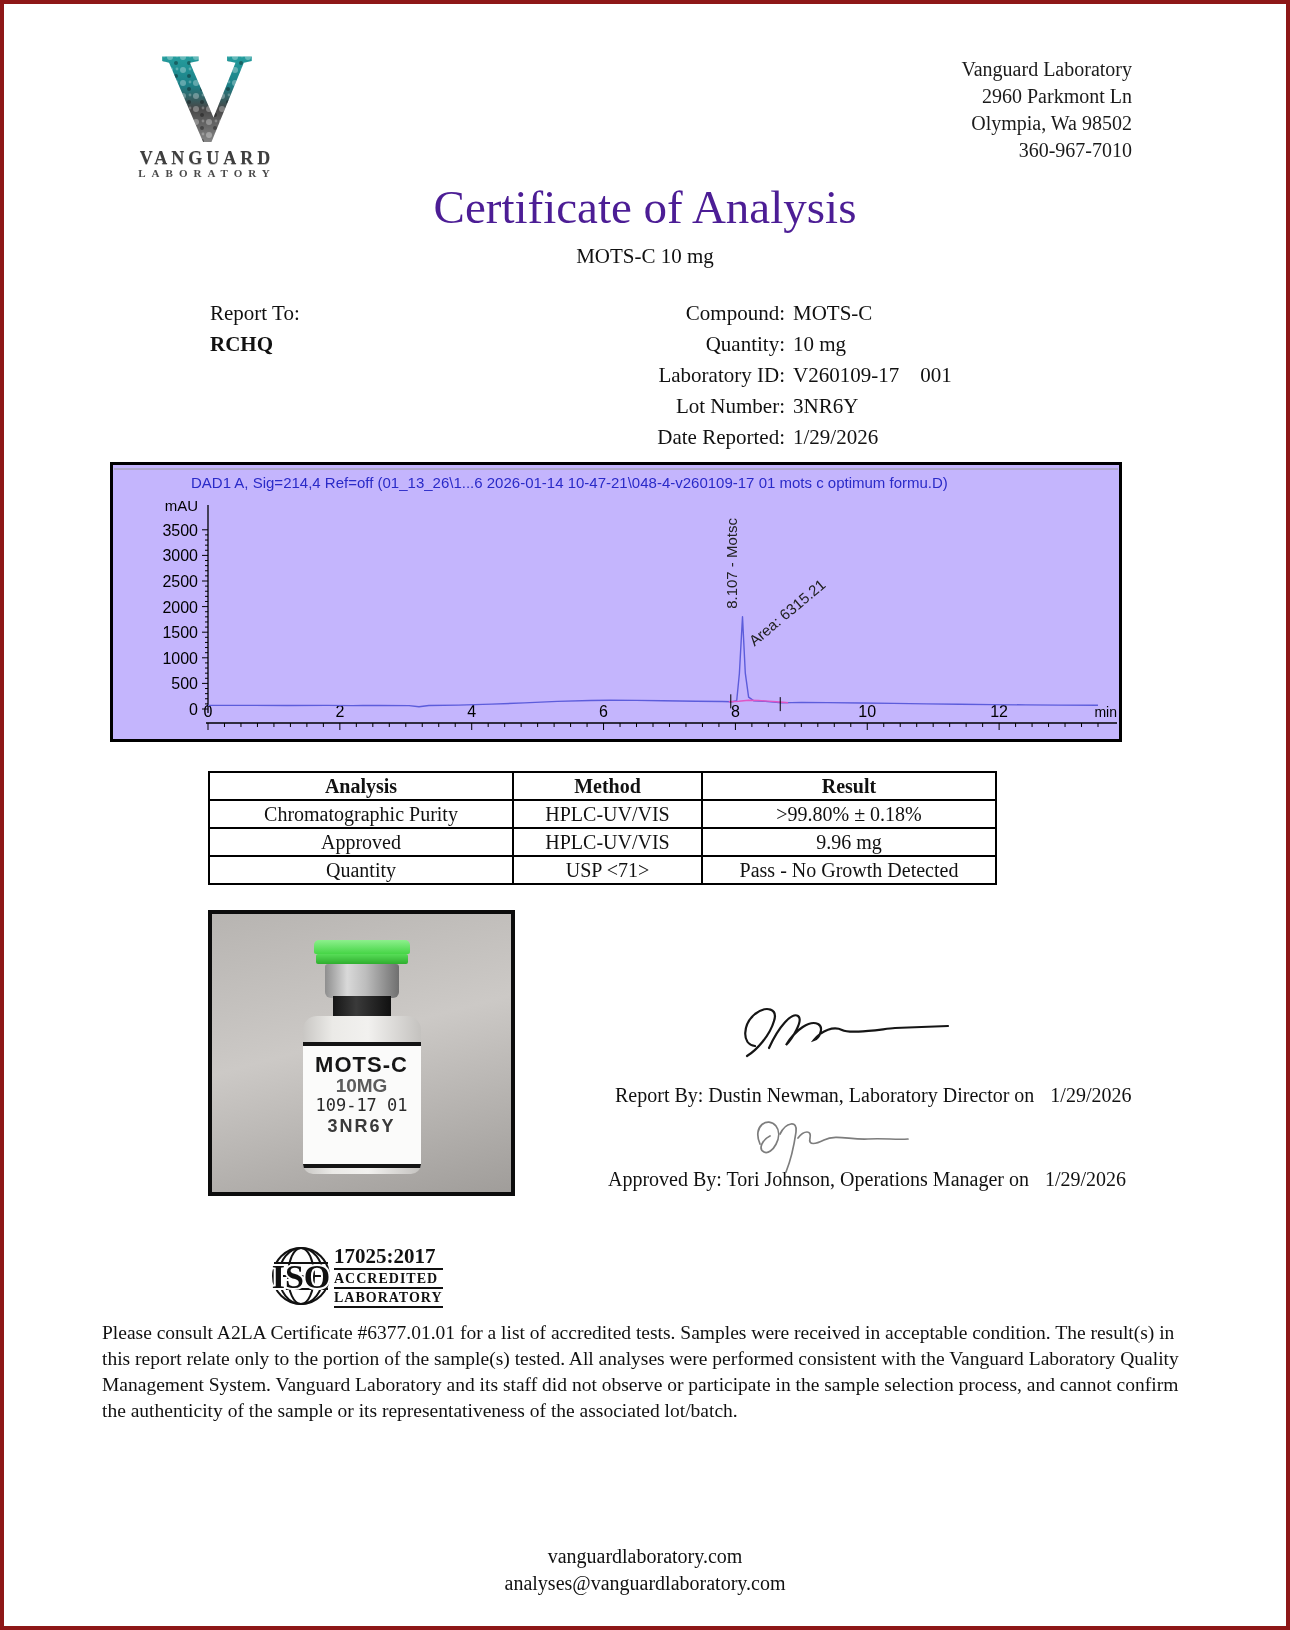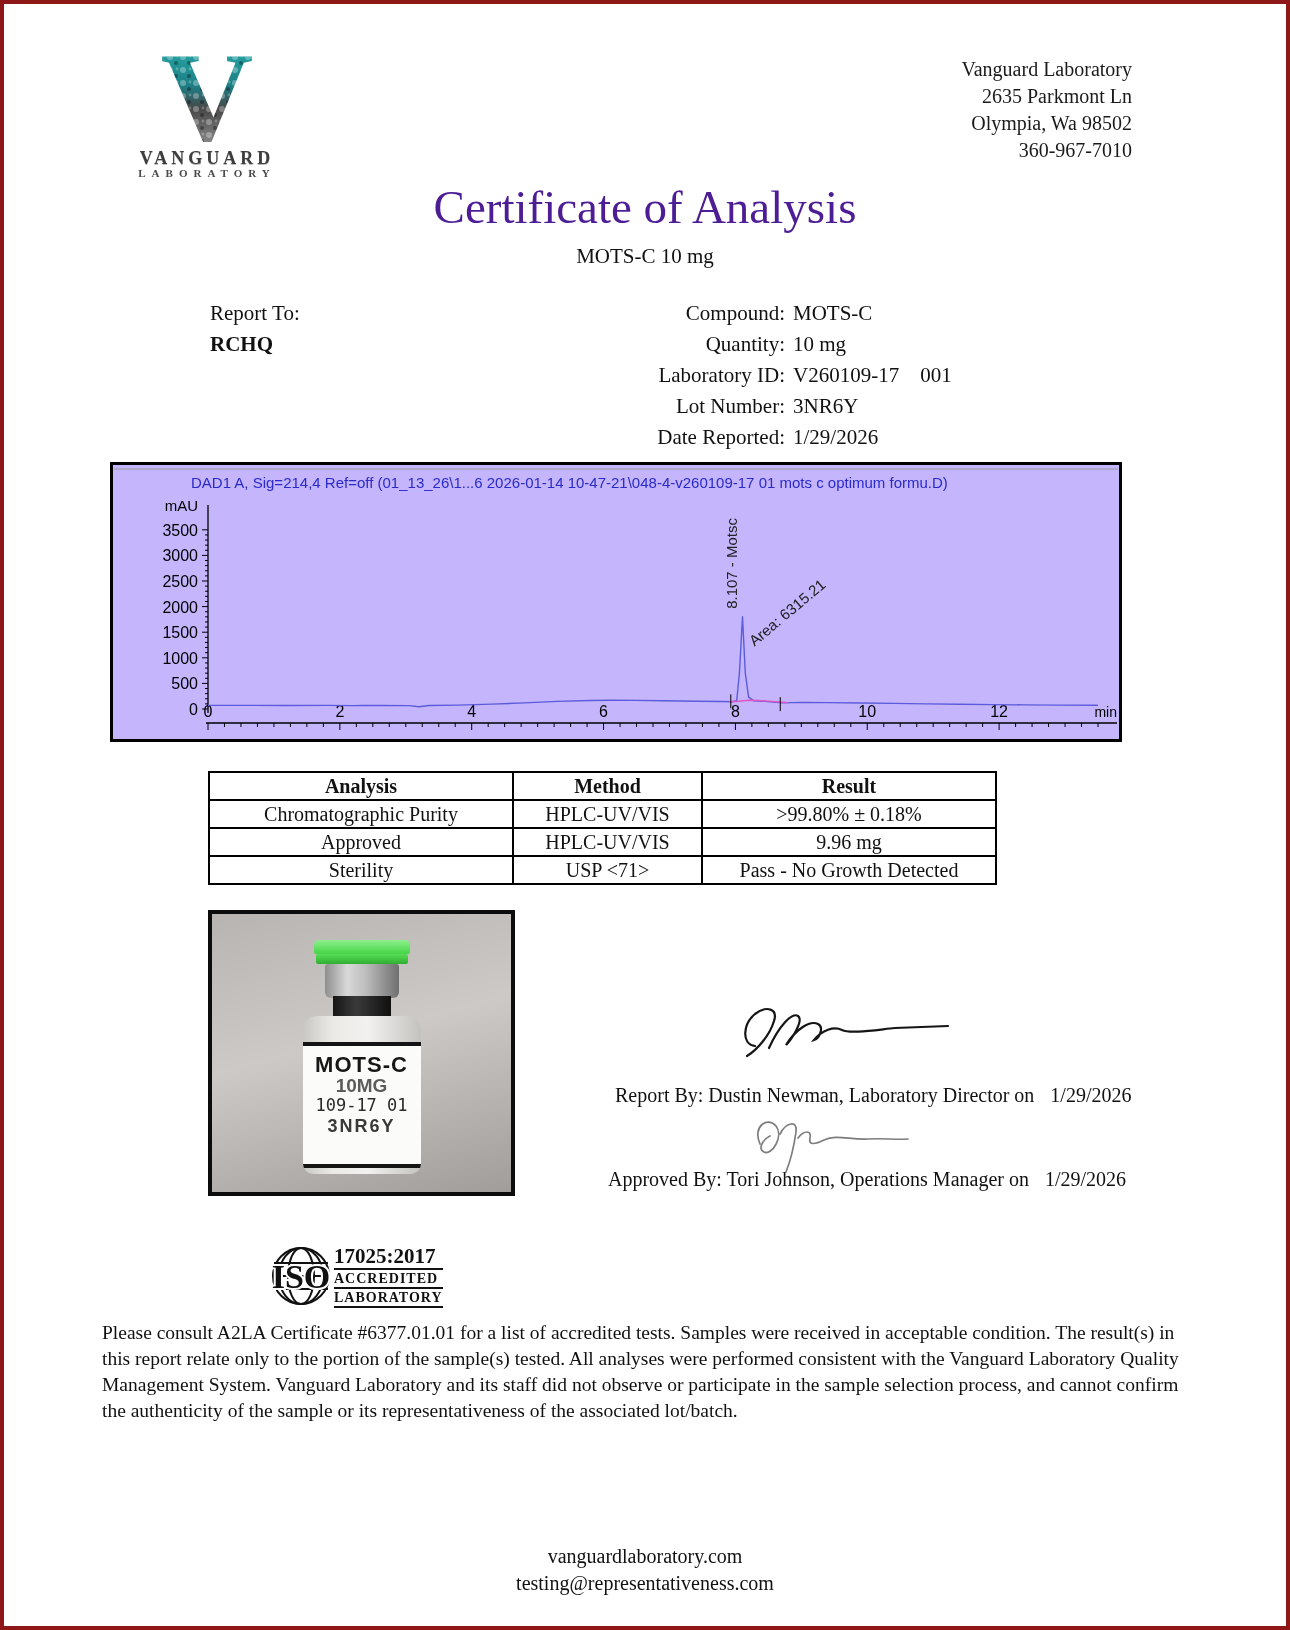--- a/index.html
+++ b/index.html
@@ -83,21 +83,21 @@
     </defs>
     <text x="80" y="100" text-anchor="middle" font-family="Liberation Serif, serif" font-weight="bold" font-size="128" fill="url(#vgrad)">V</text>
     <text x="80" y="100" text-anchor="middle" font-family="Liberation Serif, serif" font-weight="bold" font-size="128" fill="url(#vdots)">V</text>
   </svg>
   <div class="logo-name">VANGUARD</div>
   <div class="logo-sub">LABORATORY</div>
 </div>
 
 <div class="address">
   <div>Vanguard Laboratory</div>
-  <div>2635 Parkmont Ln</div>
+  <div>2960 Parkmont Ln</div>
   <div>Olympia, Wa 98502</div>
   <div>360-967-7010</div>
 </div>
 
 <div class="title">Certificate of Analysis</div>
 <div class="subtitle">MOTS-C 10 mg</div>
 
 <div class="report-to">
   <div>Report To:</div>
   <div class="val">RCHQ</div>
@@ -262,21 +262,21 @@
       <td>Chromatographic Purity</td>
       <td>HPLC-UV/VIS</td>
       <td>&gt;99.80% ± 0.18%</td>
     </tr>
     <tr>
       <td>Approved</td>
       <td>HPLC-UV/VIS</td>
       <td>9.96 mg</td>
     </tr>
     <tr>
-      <td>Sterility</td>
+      <td>Quantity</td>
       <td>USP &lt;71&gt;</td>
       <td>Pass - No Growth Detected</td>
     </tr>
   </tbody>
 </table>
 
 <div class="photo-frame">
   <div class="photo-bg">
     <div class="vial">
       <div class="vial-cap"></div>
@@ -332,14 +332,14 @@
     <div class="iso-std">17025:2017</div>
     <div class="iso-acc">ACCREDITED</div>
     <div class="iso-lab">LABORATORY</div>
   </div>
 </div>
 
 <p class="disclaimer">Please consult A2LA Certificate #6377.01.01 for a list of accredited tests. Samples were received in acceptable condition. The result(s) in this report relate only to the portion of the sample(s) tested. All analyses were performed consistent with the Vanguard Laboratory Quality Management System. Vanguard Laboratory and its staff did not observe or participate in the sample selection process, and cannot confirm the authenticity of the sample or its representativeness of the associated lot/batch.</p>
 
 <div class="footer">
   <div>vanguardlaboratory.com</div>
-  <div>testing@representativeness.com</div>
+  <div>analyses@vanguardlaboratory.com</div>
 </div>
 
 </body></html>

